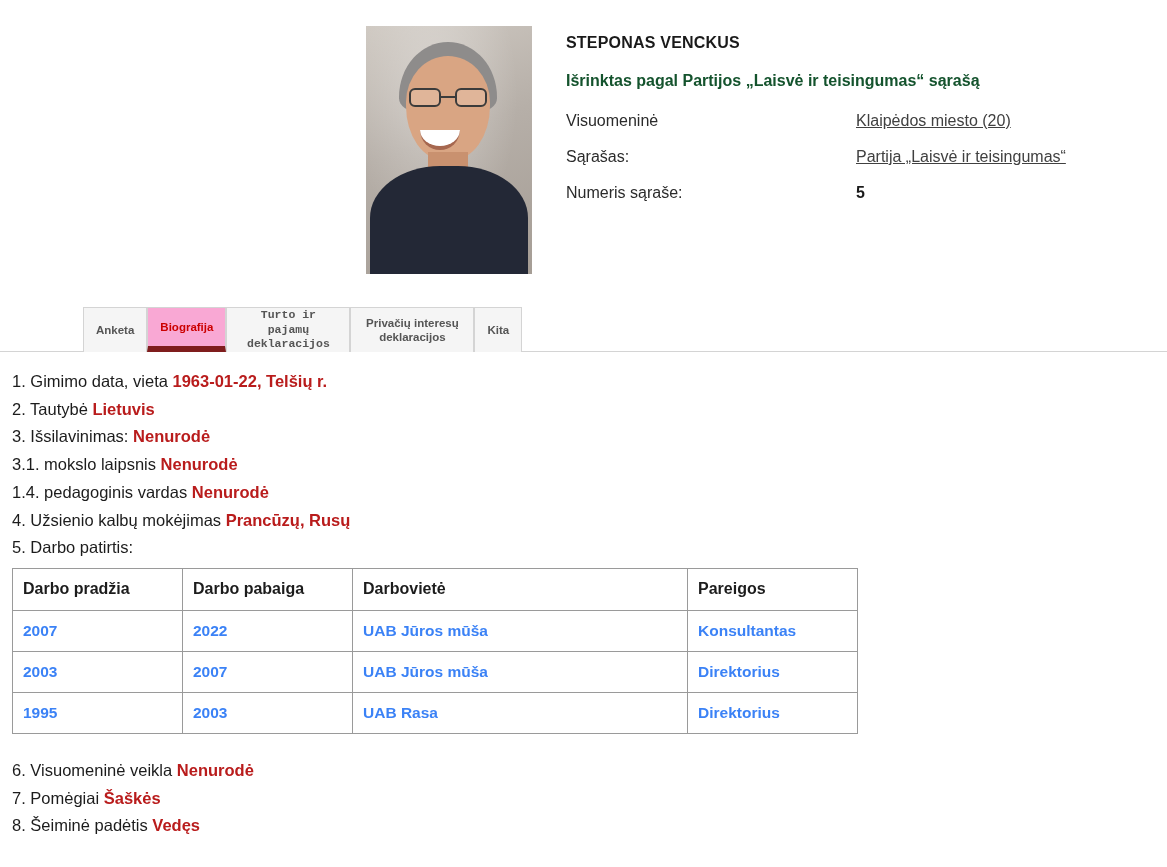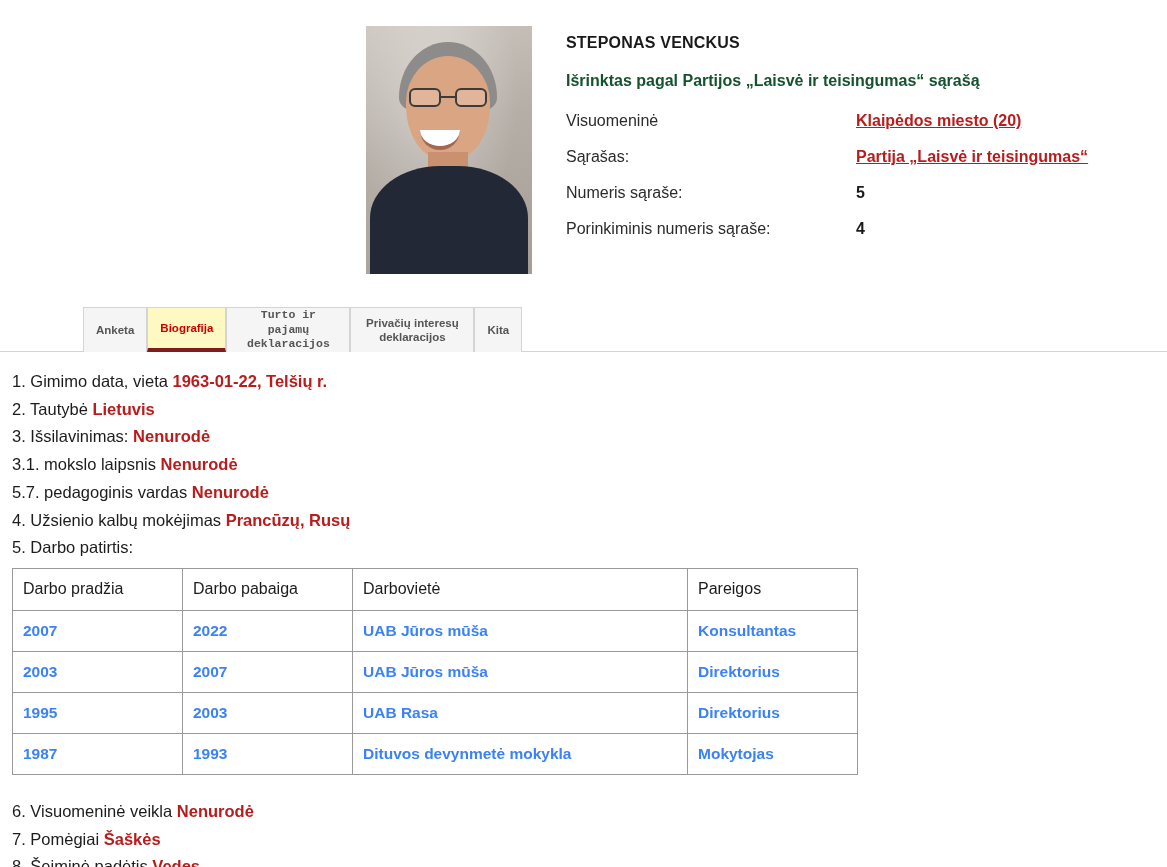--- a/index.html
+++ b/index.html
@@ -130,22 +130,22 @@
     display: flex;
     align-items: baseline;
     margin-bottom: 18px;
     font-size: 16px;
   }
   .info-label {
     width: 290px;
     color: #2b2b2b;
   }
   .info-value a {
-    color: #b91c1c;
-    font-weight: bold;
+    color: #404040;
+    font-weight: normal;
     text-decoration: underline;
   }
   .info-value.plain {
     font-weight: bold;
     color: #1a1a1a;
   }
 
   
   .tabs {
     position: relative;
@@ -173,23 +173,23 @@
     box-sizing: border-box;
     position: relative;
     top: 1px;
     height: 45px;
     display: flex;
     align-items: center;
     justify-content: center;
     cursor: pointer;
   }
   .tab.active {
-    background: #fef9c3;
+    background: #f9a8d4;
     color: #cc0000;
-    border-bottom: 4px solid #7f1d1d;
+    border-bottom: 6px solid #7f1d1d;
     text-align: right;
   }
 
   
   .bio {
     padding: 16px 0 0 12px;
     font-size: 16.5px;
     line-height: 1.68;
     color: #1c1c1c;
   }
@@ -201,21 +201,21 @@
     margin-bottom: 14px;
     font-size: 15.5px;
   }
   table.work th, table.work td {
     border: 1px solid #9a9a9a;
     padding: 7px 10px;
     text-align: left;
     vertical-align: middle;
   }
   table.work th {
-    font-weight: normal;
+    font-weight: bold;
     color: #1c1c1c;
     font-size: 16px;
   }
   table.work td {
     font-weight: bold;
     color: #3b82f6;
   }
   table.work col.c1 { width: 170px; }
   table.work col.c2 { width: 170px; }
   table.work col.c3 { width: 335px; }
@@ -261,24 +261,20 @@
       <div class="info-value">
         <a href="#">Partija „Laisvė ir teisingumas“</a>
       </div>
     </div>
 
     <div class="info-row">
       <div class="info-label">Numeris sąraše:</div>
       <div class="info-value plain">5</div>
     </div>
 
-    <div class="info-row">
-      <div class="info-label">Porinkiminis numeris sąraše:</div>
-      <div class="info-value plain">4</div>
-    </div>
   </div>
 </div>
 
 <div class="tabs">
   <div class="tabs-inner">
     <div class="tab">
       <span>Anketa</span>
     </div>
     <div class="tab active">
       <span>Biografija</span>
@@ -303,21 +299,21 @@
   <div class="line">
     <span>2. Tautybė </span><b>Lietuvis</b>
   </div>
   <div class="line">
     <span>3. Išsilavinimas: </span><b>Nenurodė</b>
   </div>
   <div class="line">
     <span>3.1. mokslo laipsnis </span><b>Nenurodė</b>
   </div>
   <div class="line">
-    <span>5.7. pedagoginis vardas </span><b>Nenurodė</b>
+    <span>1.4. pedagoginis vardas </span><b>Nenurodė</b>
   </div>
   <div class="line">
     <span>4. Užsienio kalbų mokėjimas </span><b>Prancūzų, Rusų</b>
   </div>
   <div class="line">
     <span>5. Darbo patirtis:</span>
   </div>
 
   <table class="work">
     <colgroup>
@@ -346,26 +342,20 @@
         <td>2007</td>
         <td>UAB Jūros mūša</td>
         <td>Direktorius</td>
       </tr>
       <tr>
         <td>1995</td>
         <td>2003</td>
         <td>UAB Rasa</td>
         <td>Direktorius</td>
       </tr>
-      <tr>
-        <td>1987</td>
-        <td>1993</td>
-        <td>Dituvos devynmetė mokykla</td>
-        <td>Mokytojas</td>
-      </tr>
     </tbody>
   </table>
 
   <div class="line after-table">
     <span>6. Visuomeninė veikla </span><b>Nenurodė</b>
   </div>
   <div class="line">
     <span>7. Pomėgiai </span><b>Šaškės</b>
   </div>
   <div class="line">

